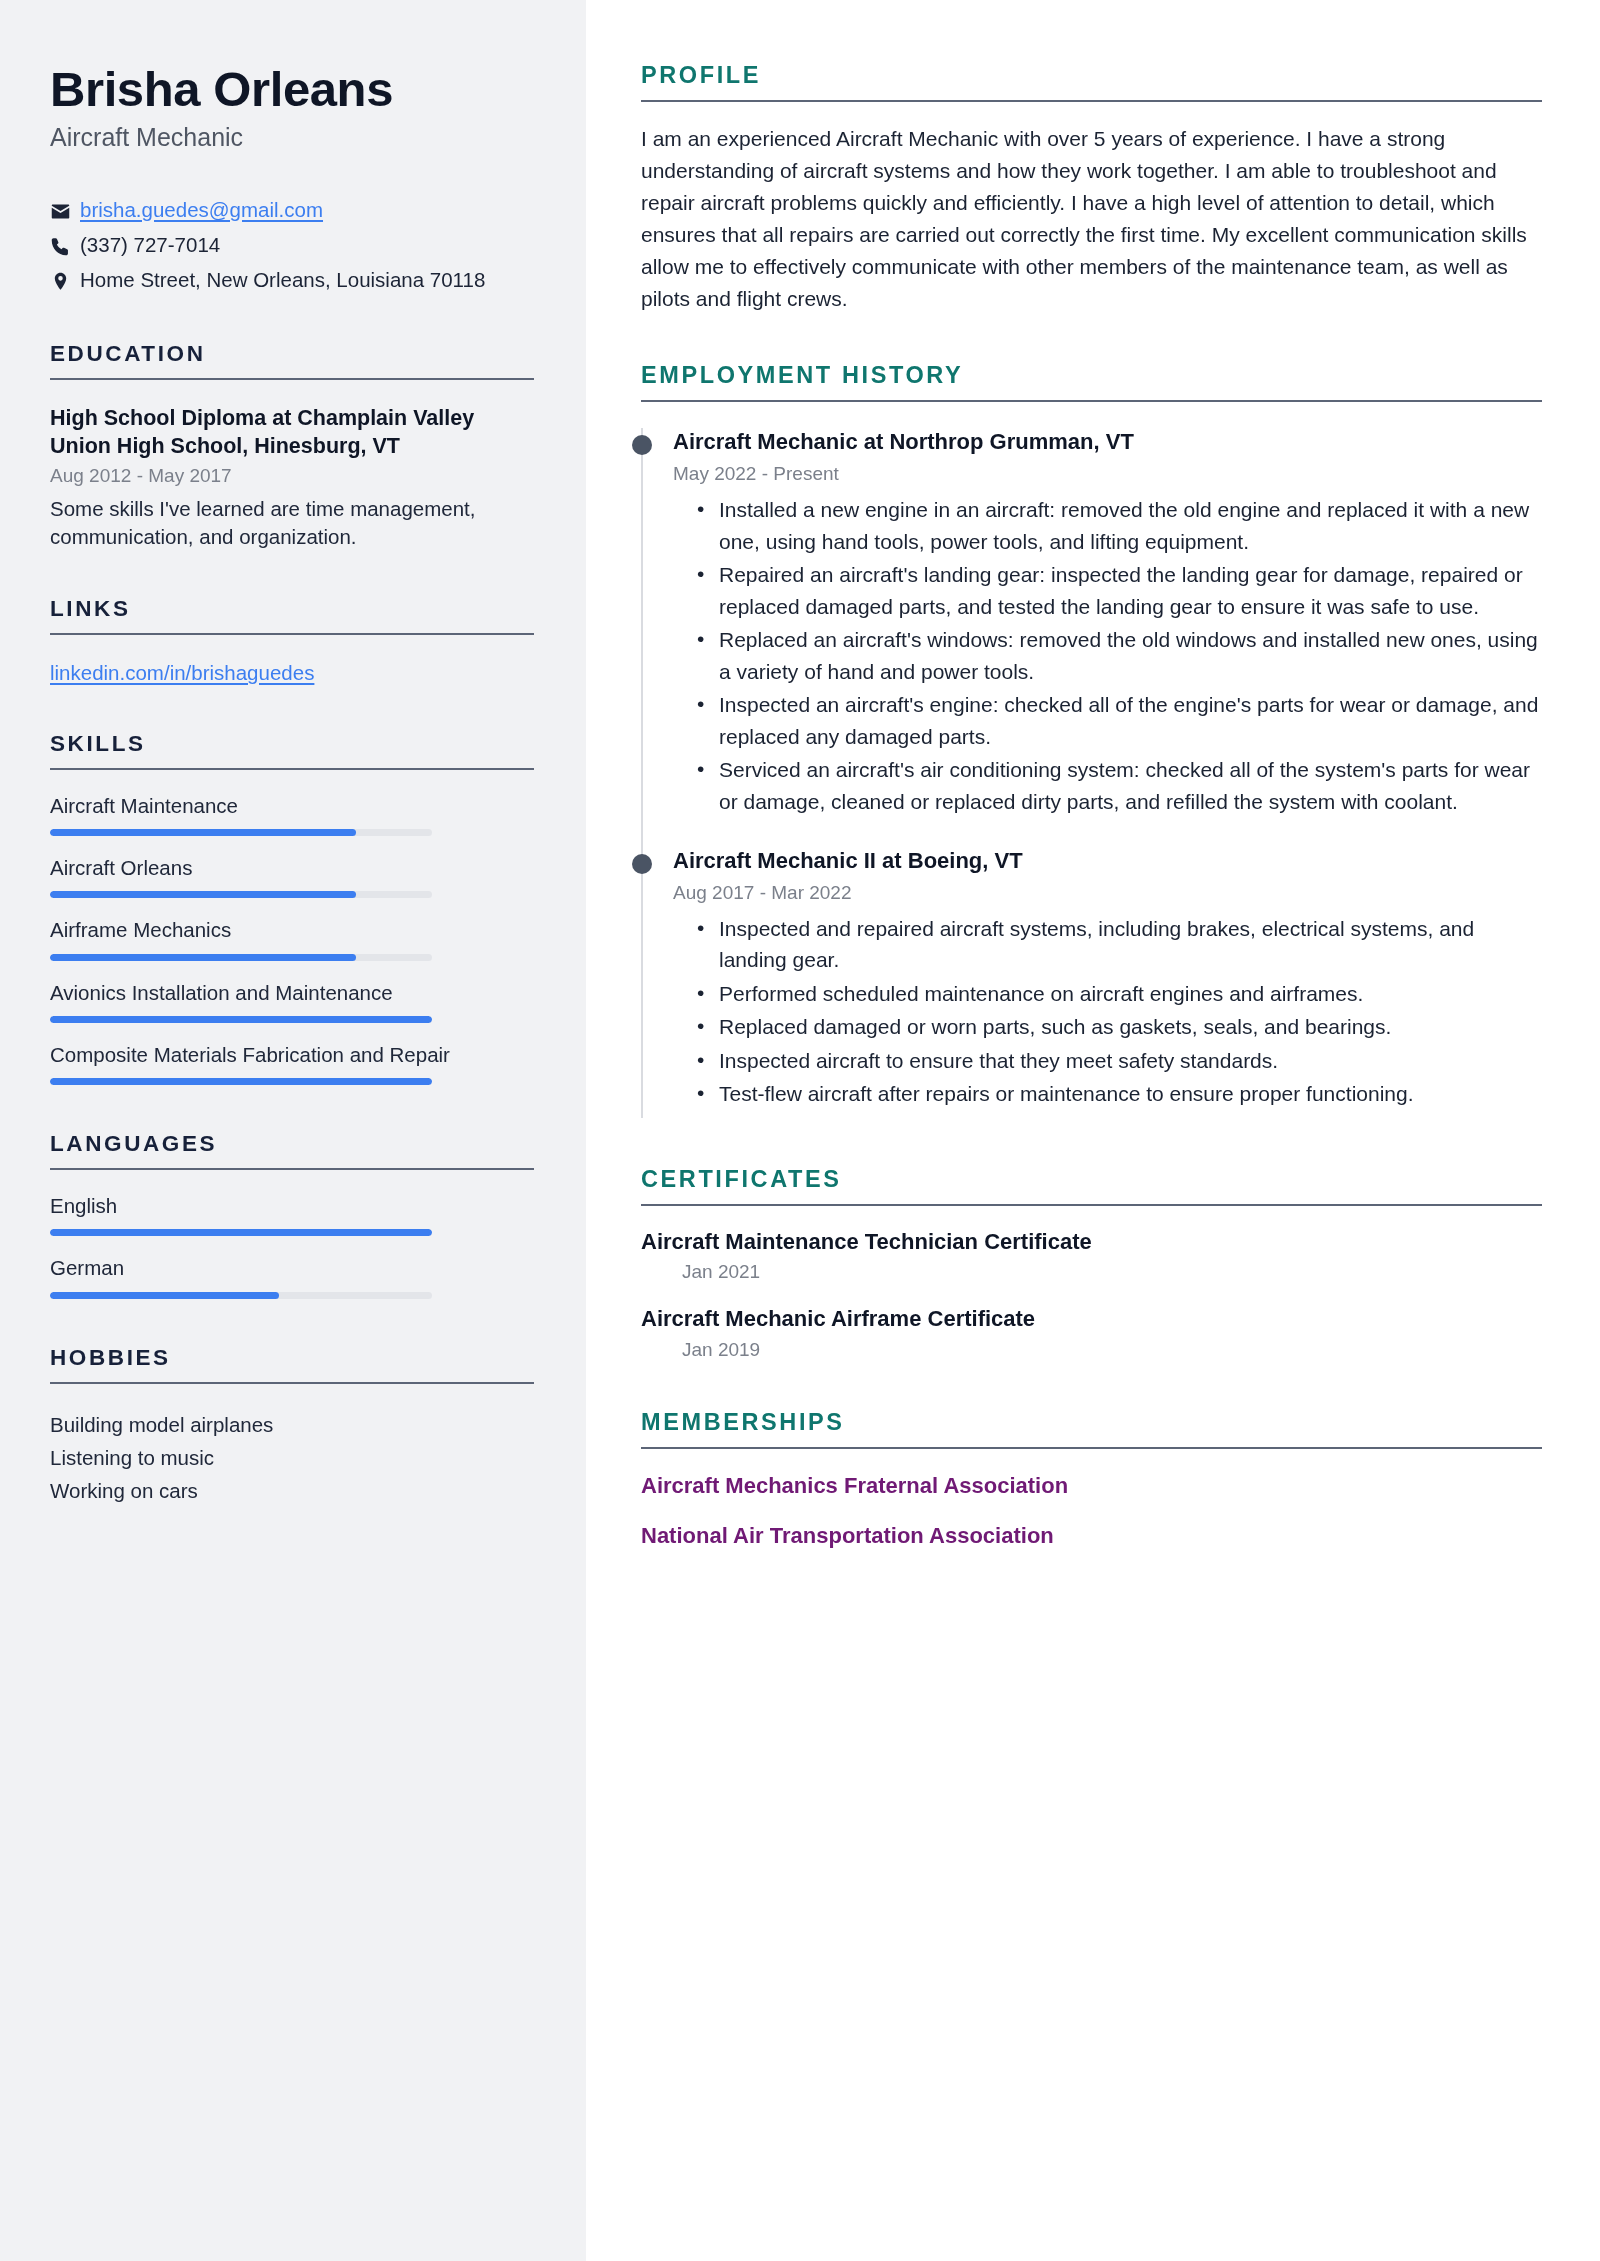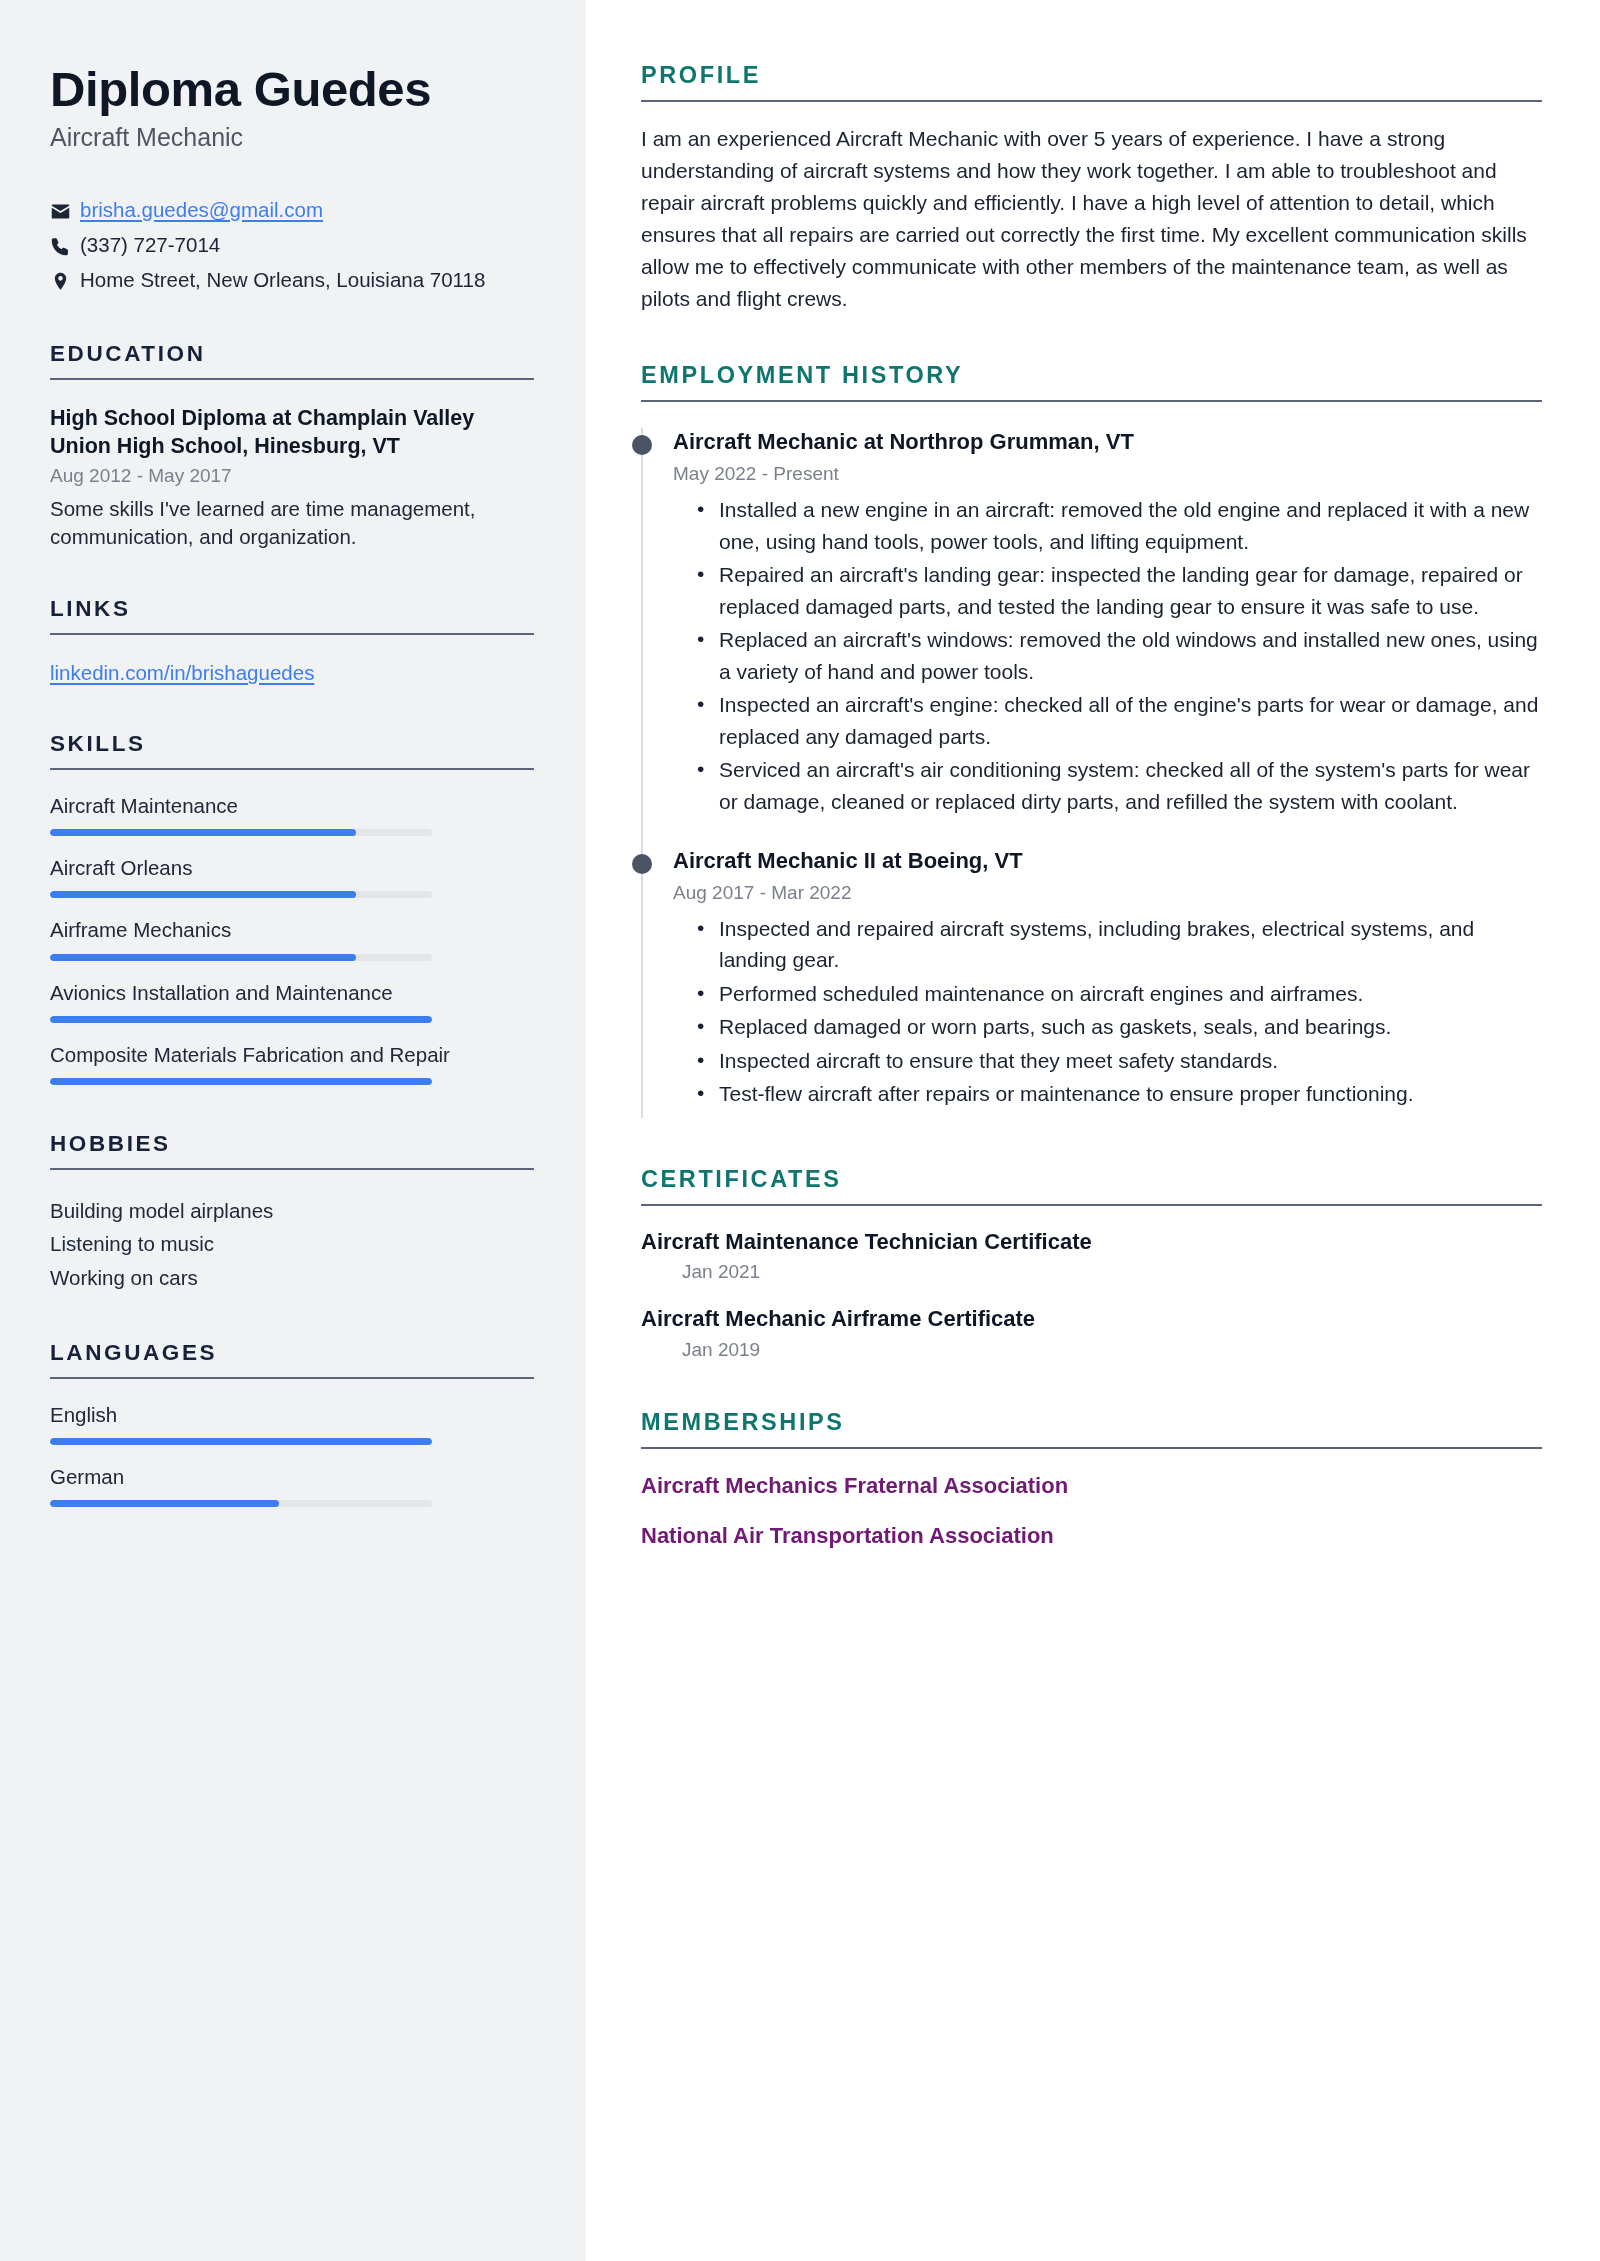--- a/index.html
+++ b/index.html
@@ -229,21 +229,21 @@
     margin-top: 24px;
   }
 </style>
 </head>
 <body>
 
 <div class="resume">
 
   <aside class="sidebar">
 
-    <h1 class="name">Diploma Guedes</h1>
+    <h1 class="name">Brisha Orleans</h1>
     <div class="job-title">Aircraft Mechanic</div>
 
     <div class="contact-block">
       <div class="contact-row">
         <span class="contact-icon">
           <svg width="21" height="21" viewBox="0 0 24 24" fill="currentColor">
               <path d="M2 5.2C2 4.54 2.54 4 3.2 4h17.6c.66 0 1.2.54 1.2 1.2v.25l-10 6.05L2 5.45V5.2zm0 2.6v11c0 .66.54 1.2 1.2 1.2h17.6c.66 0 1.2-.54 1.2-1.2v-11l-9.48 5.74a1.1 1.1 0 0 1-1.04 0L2 7.8z"></path>
             </svg>
         </span>
         <span class="contact-text link">brisha.guedes@gmail.com</span>
@@ -315,45 +315,45 @@
         <div class="rated-item">
           <div class="rated-label">Composite Materials Fabrication and Repair</div>
           <div class="bar-track">
             <div class="bar-fill" style="width: 100%;"></div>
           </div>
         </div>
       </div>
     </section>
 
     <section class="section">
+      <div class="section-title">LANGUAGES</div>
+      <div class="section-rule"></div>
+      <div class="rated-list">
+        <div class="rated-item">
+          <div class="rated-label">English</div>
+          <div class="bar-track">
+            <div class="bar-fill" style="width: 100%;"></div>
+          </div>
+        </div>
+        <div class="rated-item">
+          <div class="rated-label">German</div>
+          <div class="bar-track">
+            <div class="bar-fill" style="width: 60%;"></div>
+          </div>
+        </div>
+      </div>
+    </section>
+
+    <section class="section">
       <div class="section-title">HOBBIES</div>
       <div class="section-rule"></div>
       <div class="plain-list">
         <div class="plain-item">Building model airplanes</div>
         <div class="plain-item">Listening to music</div>
         <div class="plain-item">Working on cars</div>
-      </div>
-    </section>
-
-    <section class="section">
-      <div class="section-title">LANGUAGES</div>
-      <div class="section-rule"></div>
-      <div class="rated-list">
-        <div class="rated-item">
-          <div class="rated-label">English</div>
-          <div class="bar-track">
-            <div class="bar-fill" style="width: 100%;"></div>
-          </div>
-        </div>
-        <div class="rated-item">
-          <div class="rated-label">German</div>
-          <div class="bar-track">
-            <div class="bar-fill" style="width: 60%;"></div>
-          </div>
-        </div>
       </div>
     </section>
 
   </aside>
 
   <main class="main">
 
     <section class="main-section">
       <div class="main-section-title">PROFILE</div>
       <div class="main-rule"></div>

